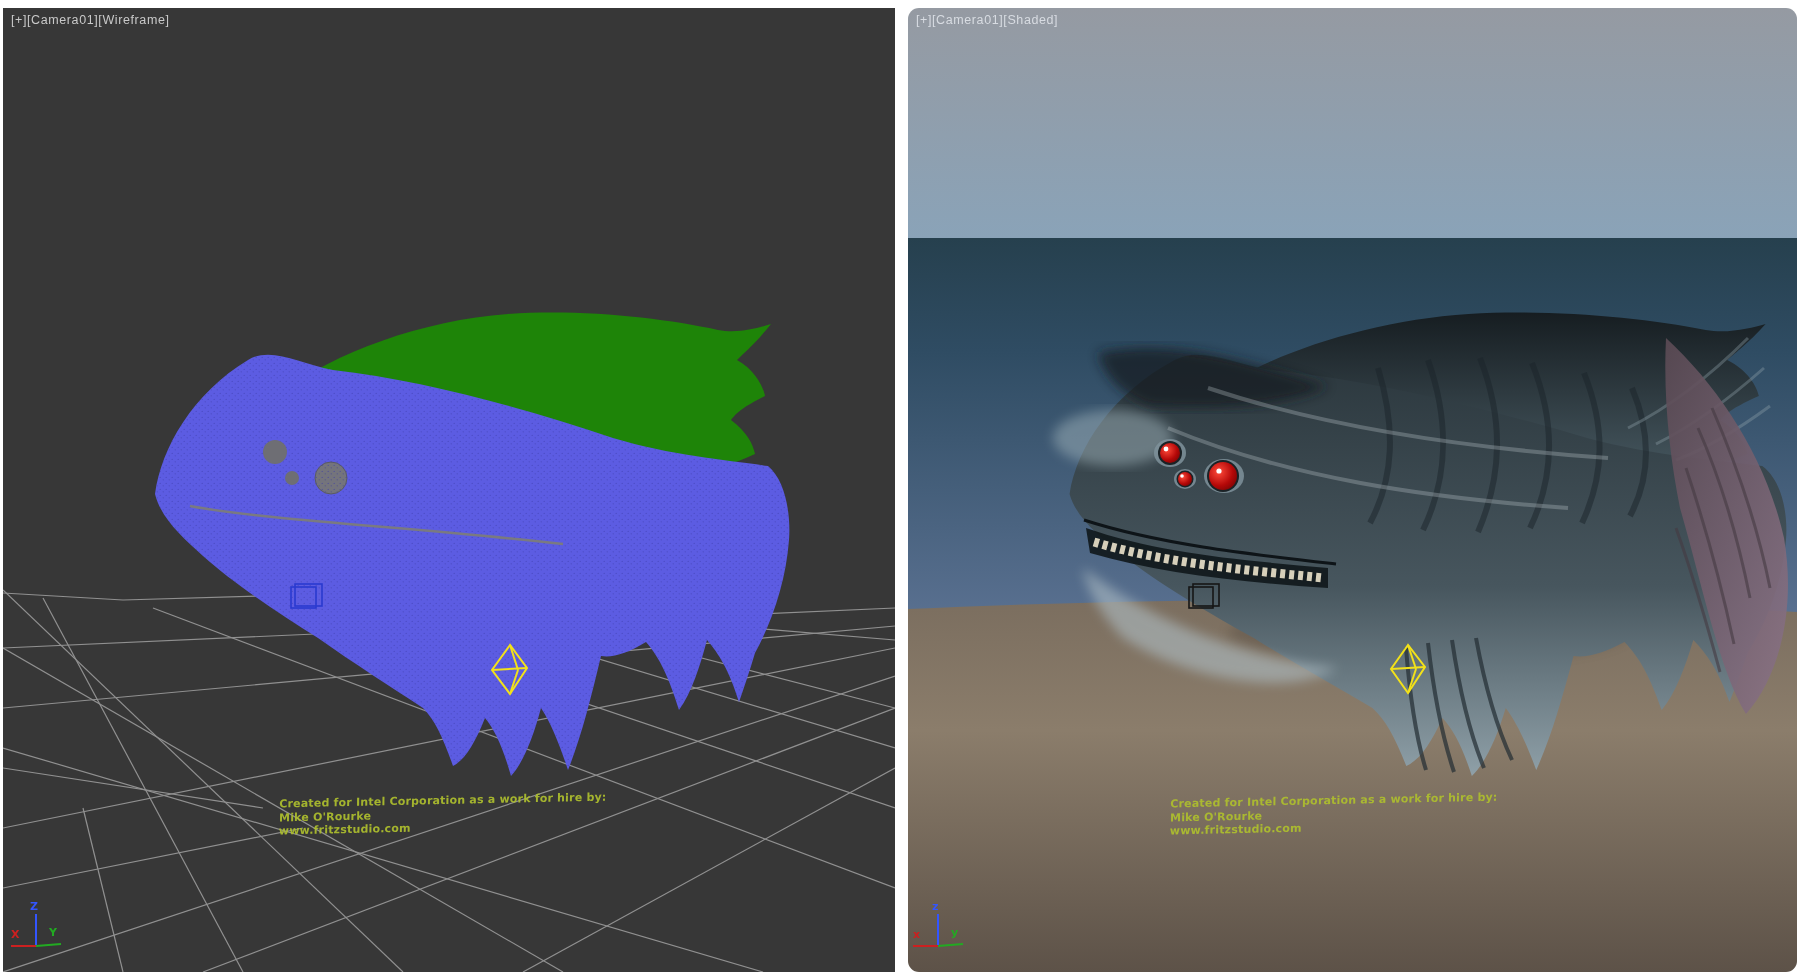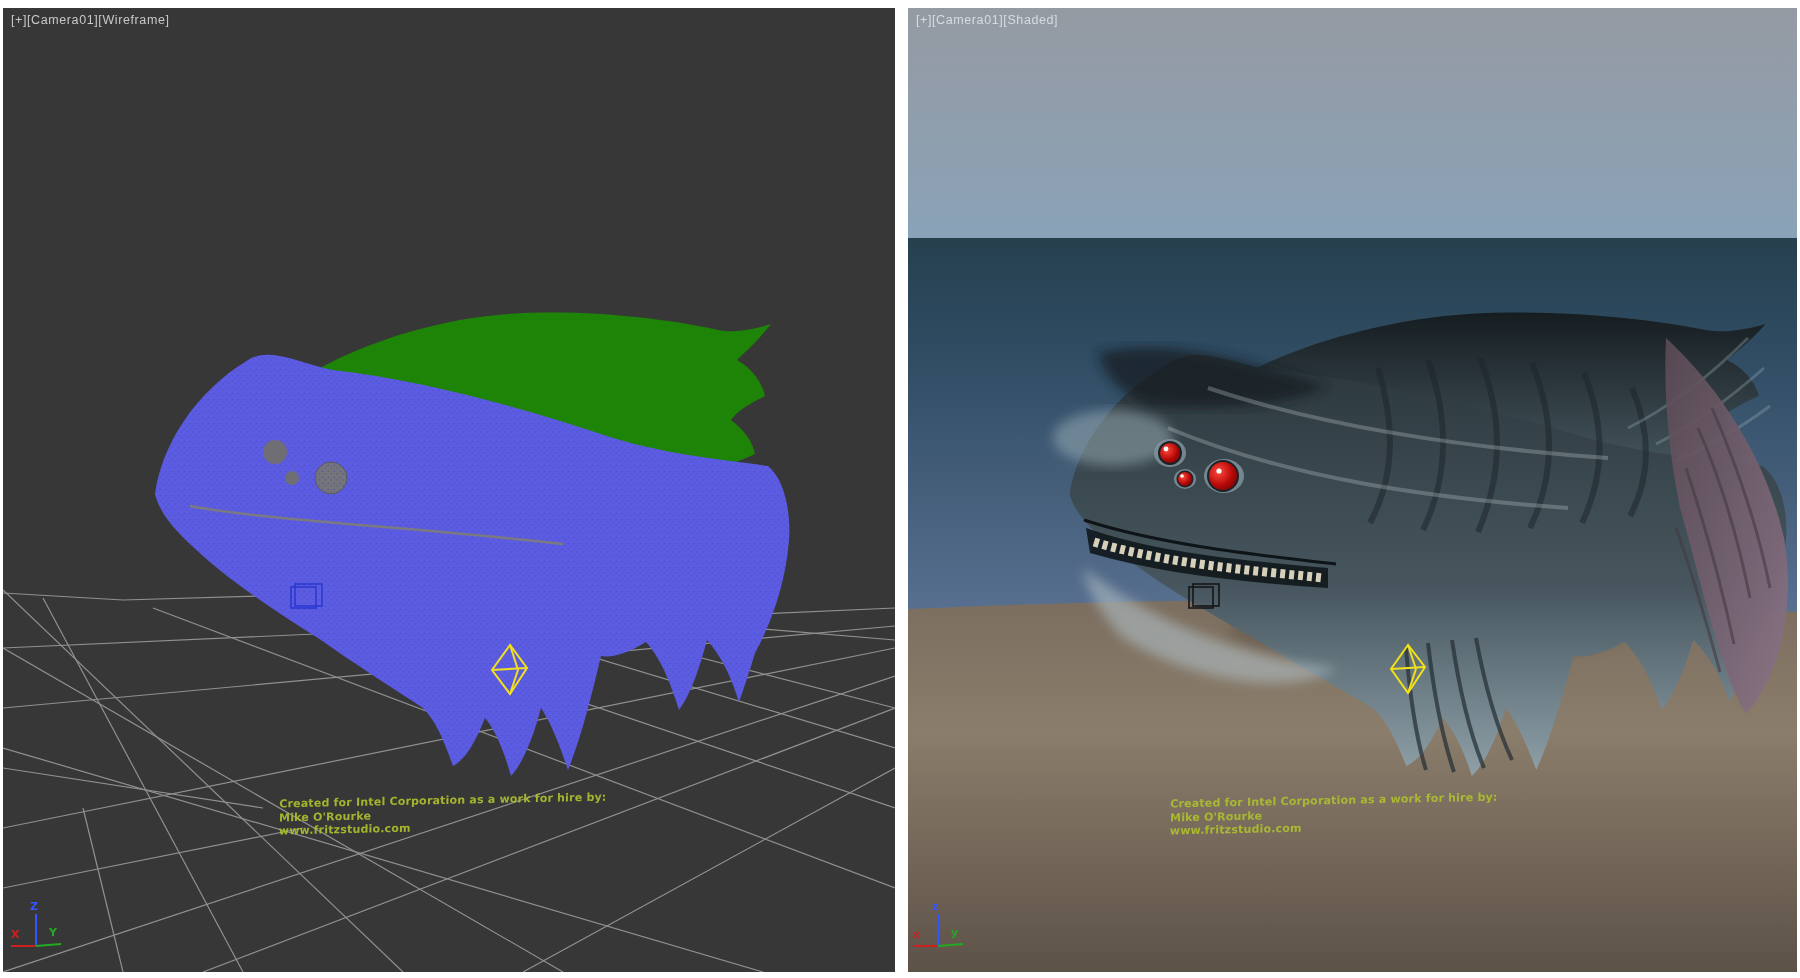--- a/index.html
+++ b/index.html
@@ -1,20 +1,20 @@
 <!DOCTYPE html>
 <html style="--left-bg: #373737; --wire: #9a9a9a; --fish-blue: #5c5ce2; --fin-green: #1e8408; --helper-yellow: #f2e11a; --box-helper-blue: #2a3ad0; --box-helper-black: #161616; --label-color: #c9c9c9; --watermark: #aebf2e; --sky-top: #959aa2; --sky-horizon: #8aa3b8; --sea-top: #26404e; --sea-bottom: #597090; --sand-top: #7b6e5f; --sand-mid: #8b7d6b; --sand-bottom: #5d5248; --fish-dark: #2b373d; --fish-light: #8fa0a8; --eye-red: #b40808; --teeth: #d6cfba; --tail-purple: #7c6472; --axis-x: #cc2020; --axis-y: #22aa22; --axis-z: #3355ff;"><head>
 <meta charset="utf-8">
 <style>
   html,body{margin:0;padding:0;background:#ffffff;}
   #stage{position:relative;width:1800px;height:978px;background:#ffffff;overflow:hidden;
          font-family:"Liberation Sans", sans-serif;}
   .viewport{position:absolute;top:8px;height:964px;overflow:hidden;}
   #vp-left{left:3px;width:892px;background:var(--left-bg);}
-  #vp-right{left:908px;width:889px;}
+  #vp-right{left:908px;width:889px;border-radius:11px;}
   .vp-label{position:absolute;top:5px;left:8px;font-size:12.5px;letter-spacing:.6px;
             color:var(--label-color);z-index:30;cursor:default;white-space:pre;}
   #vp-right .vp-label{color:#d8dce2;}
   svg{position:absolute;top:0;left:0;}
   .watermark{position:absolute;z-index:20;color:var(--watermark);font-size:11px;font-weight:bold;
              line-height:13.5px;transform:rotate(-1.2deg) skewX(-2deg);letter-spacing:.2px;
              font-family:"DejaVu Sans", sans-serif;opacity:.92;}
   #vp-left .watermark{left:276px;top:786px;}
   #vp-right .watermark{left:262px;top:786px;}
   .axis-label{font-size:11px;font-weight:bold;font-family:"DejaVu Sans", sans-serif;}

